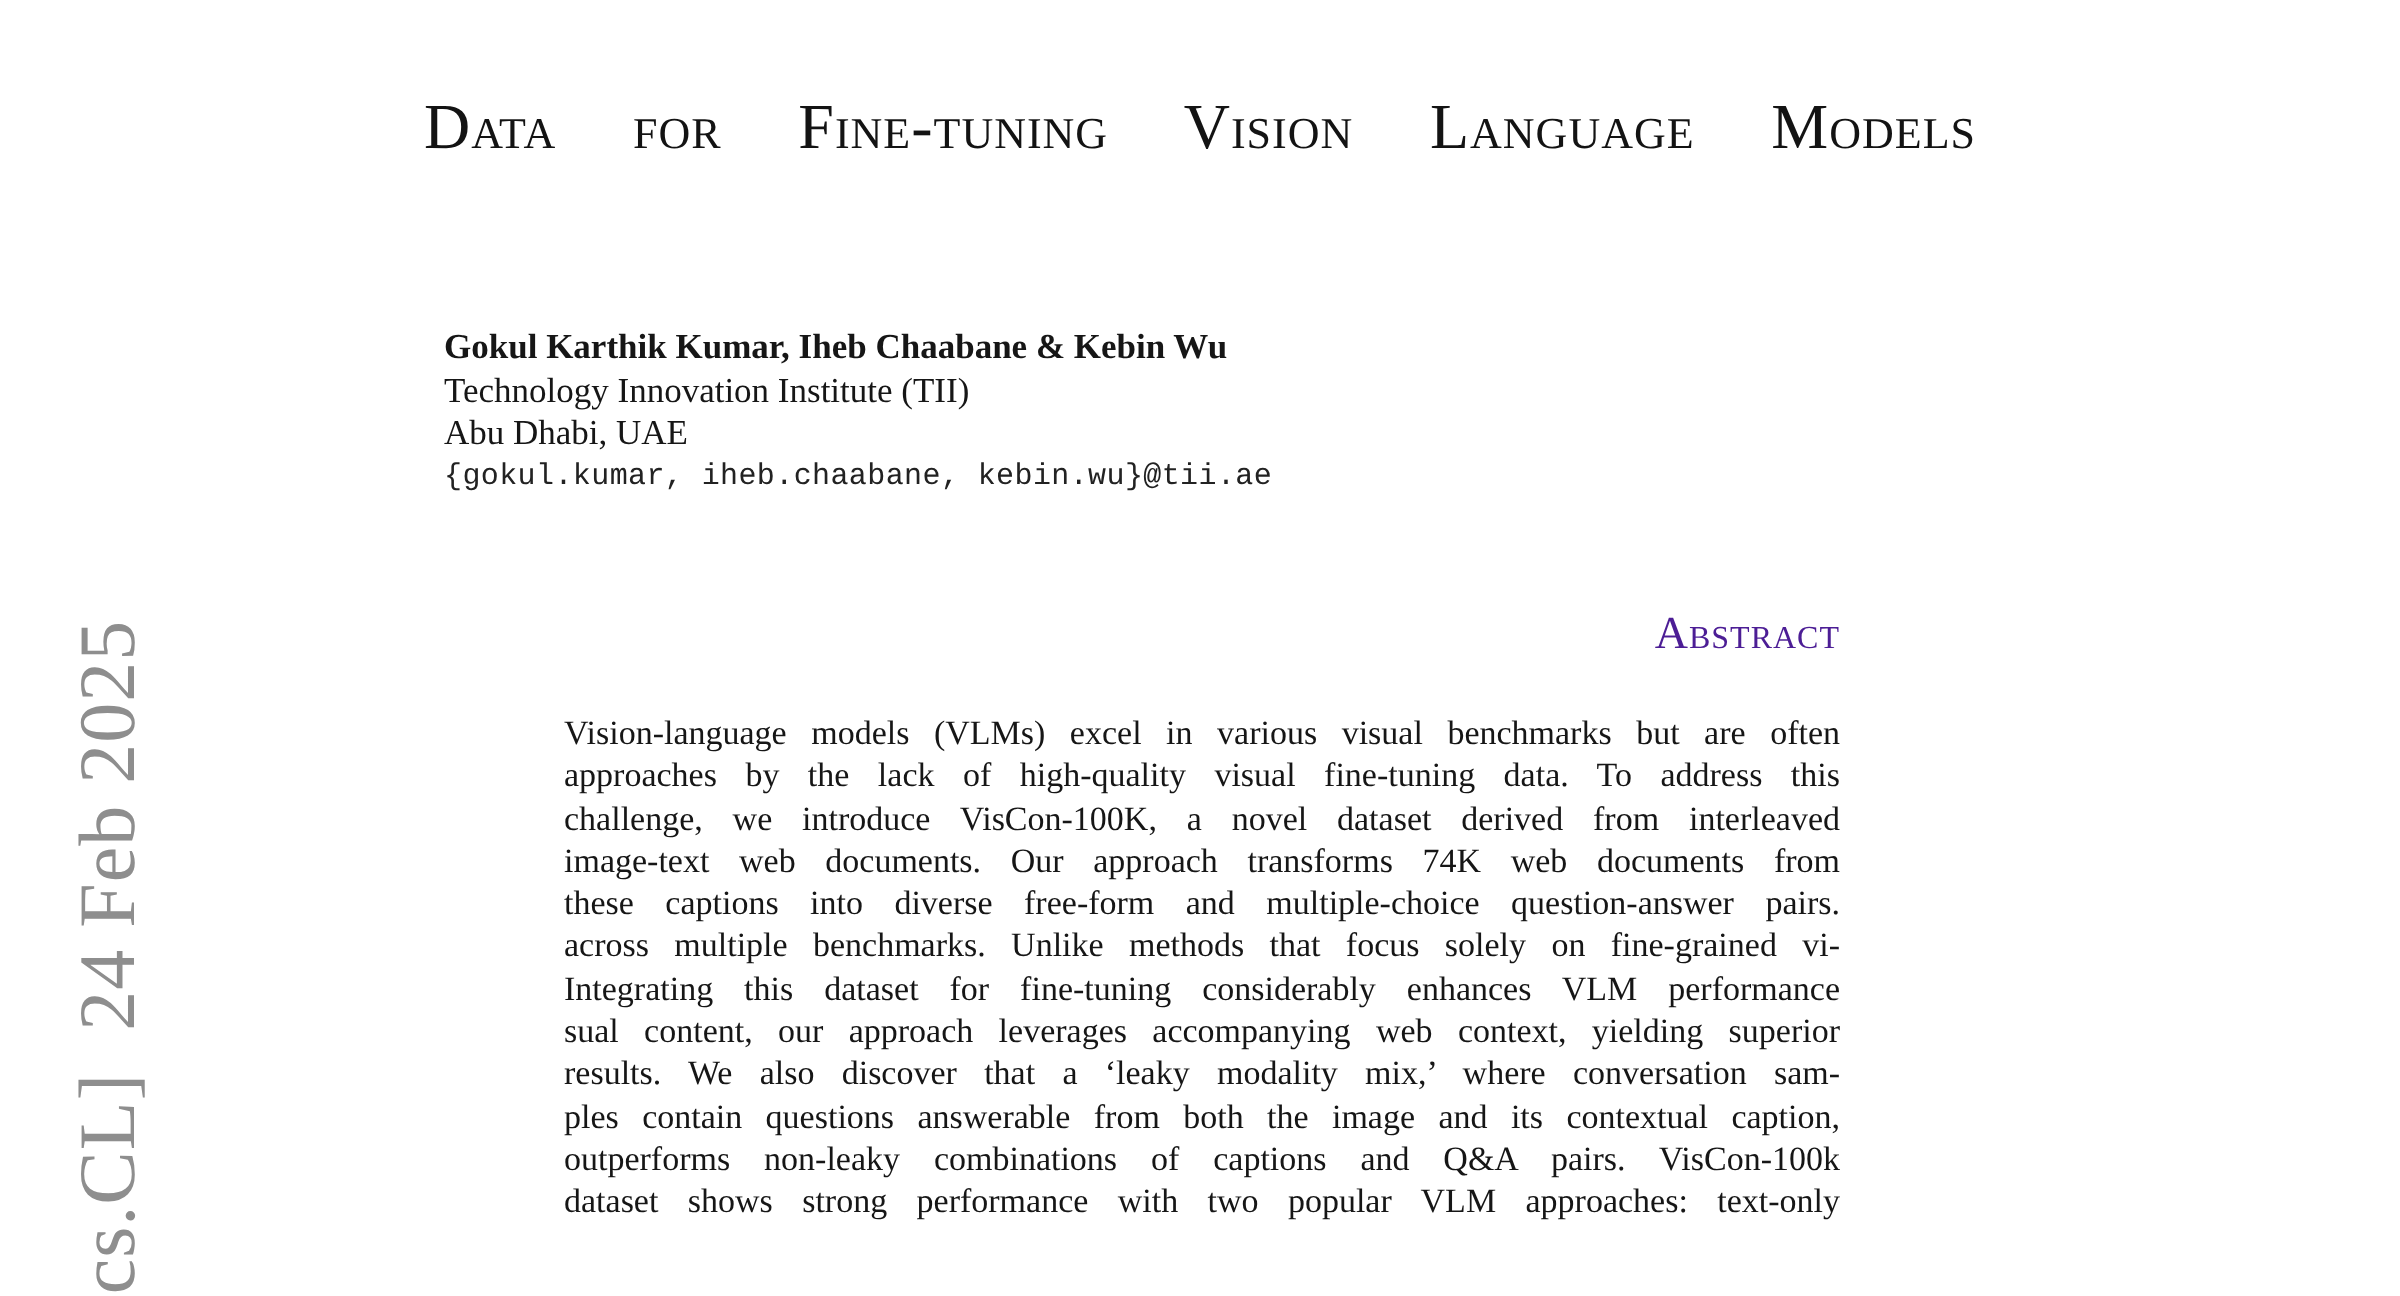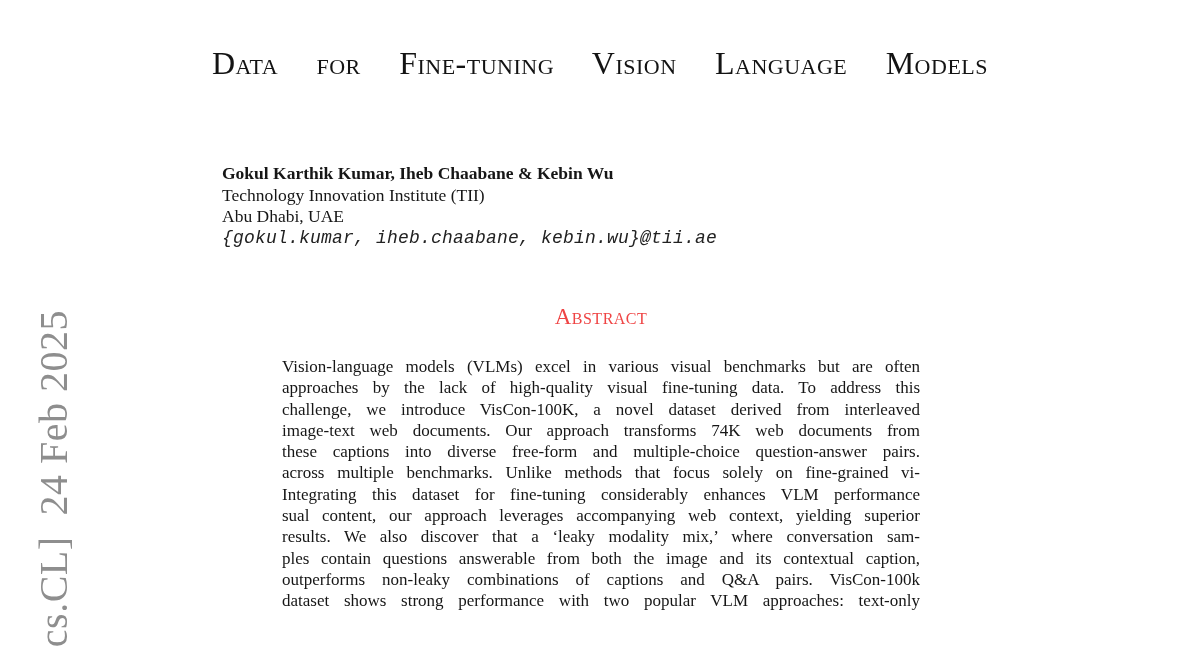--- a/index.html
+++ b/index.html
@@ -48,37 +48,36 @@
     position: absolute;
     left: 222px;
     top: 163px;
     font-size: 17.5px;
     line-height: 21.5px;
     color: #161616;
   }
   .author-names { font-weight: bold; }
   .author-email {
     font-family: "Liberation Mono", "DejaVu Sans Mono", monospace;
-    font-size: 18px;
+    font-size: 15px;
     letter-spacing: 0.2px;
     line-height: 21.5px;
     color: #222222;
-    font-style: italic;
   }
 
   .abstract-heading {
     position: absolute;
     left: 282px;
     top: 304px;
     width: 638px;
-    text-align: center;
+    text-align: right;
     font-variant: small-caps;
     font-size: 23px;
     letter-spacing: 0.5px;
-    color: #ef4444;
+    color: #4c1d95;
   }
 
   .abstract-body {
     position: absolute;
     left: 282px;
     top: 356px;
     width: 638px;
     font-size: 17px;
     line-height: 21.3px;
     color: #161616;

